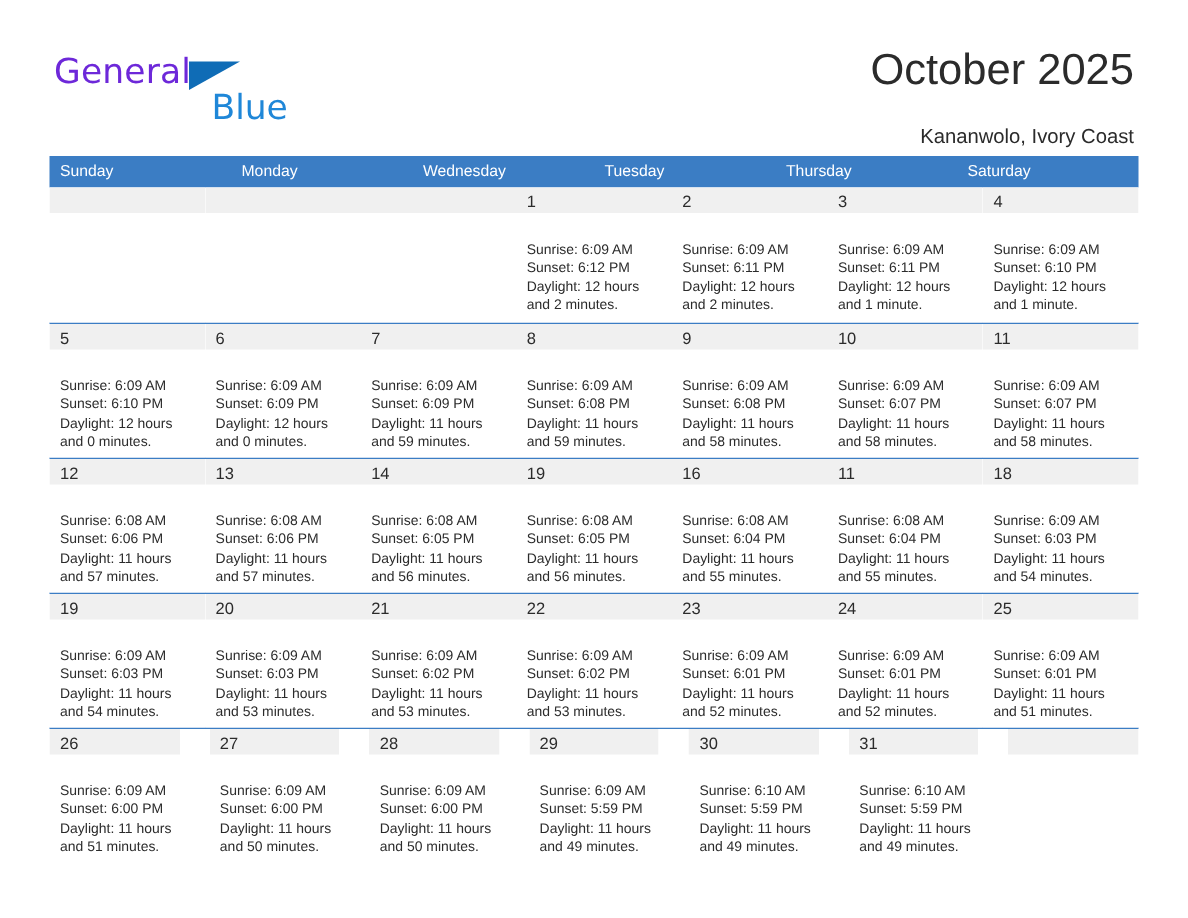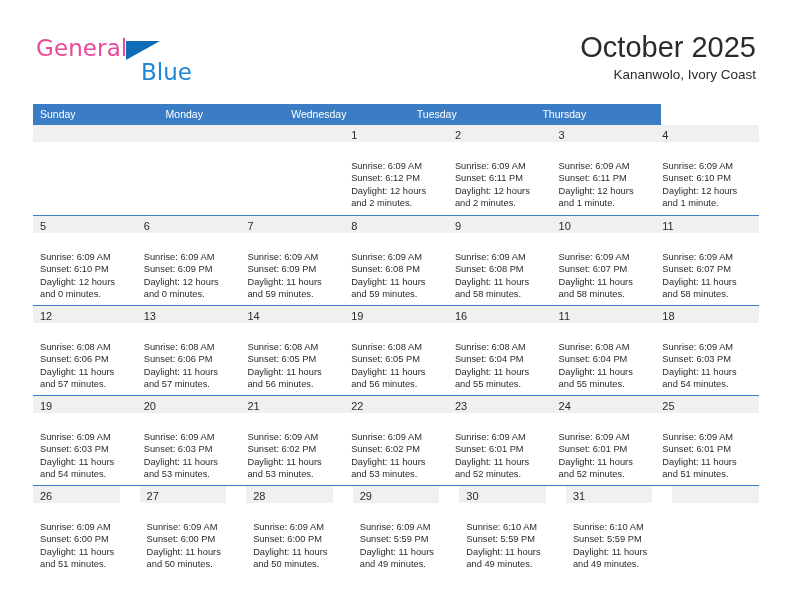--- a/index.html
+++ b/index.html
@@ -38,21 +38,21 @@
     top: 36px;
     width: 240px;
     height: 54px;
   }
   .logo-general {
     position: absolute;
     left: 0;
     top: 0;
     font-size: 23px;
     line-height: 25px;
-    color: #ec4899;
+    color: #6d28d9;
     letter-spacing: 0.1px;
     font-family: "DejaVu Sans", sans-serif;
     font-weight: 400;
   }
   .logo-triangle {
     position: absolute;
     left: 90px;
     top: 5px;
     width: 0;
     height: 0;
@@ -78,39 +78,39 @@
     text-align: right;
   }
   .cal-title {
     font-size: 29px;
     line-height: 30px;
     color: #2b2b2b;
     font-weight: 400;
     white-space: nowrap;
   }
   .cal-subtitle {
-    margin-top: 4px;
+    margin-top: 20px;
     font-size: 13.5px;
     line-height: 17px;
     color: #2b2b2b;
     font-weight: 400;
     white-space: nowrap;
   }
 
   
   .calendar {
     position: absolute;
     left: 33px;
     top: 104px;
     width: 726px;
   }
 
   .weekday-row {
     display: flex;
-    width: 628px;
+    width: 726px;
     height: 21px;
     background: #3b7dc4;
   }
   .weekday-cell {
     flex: 1 1 0;
     color: #ffffff;
     font-size: 10.5px;
     line-height: 21px;
     padding-left: 7px;
     white-space: nowrap;
@@ -181,20 +181,21 @@
   </div>
 
   <div class="calendar">
 
     <div class="weekday-row">
       <div class="weekday-cell">Sunday</div>
       <div class="weekday-cell">Monday</div>
       <div class="weekday-cell">Wednesday</div>
       <div class="weekday-cell">Tuesday</div>
       <div class="weekday-cell">Thursday</div>
+      <div class="weekday-cell">Saturday</div>
     </div>
 
     <div id="weeks-container">
         <div class="week-row">
           <div class="day-cell empty">
             <div class="num-band"><span class="day-num"></span></div>
           </div>
           <div class="day-cell empty">
             <div class="num-band"><span class="day-num"></span></div>
           </div>

